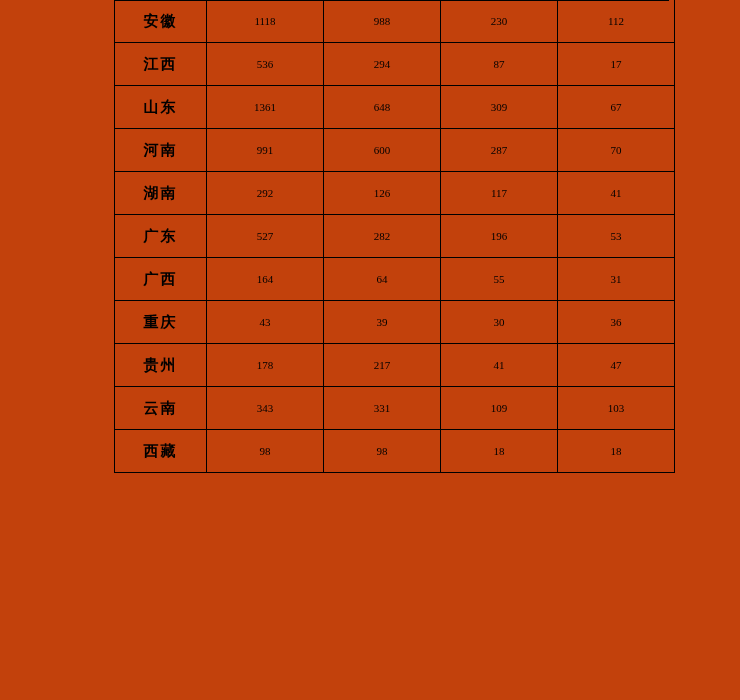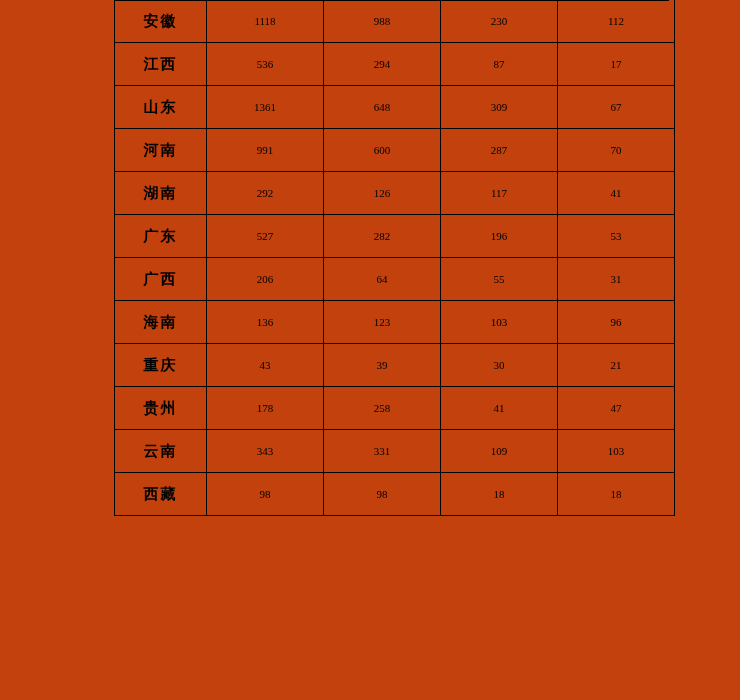--- a/index.html
+++ b/index.html
@@ -104,43 +104,36 @@
         </tr>
         <tr>
           <td class="region-cell">广东</td>
           <td class="num-cell">527</td>
           <td class="num-cell">282</td>
           <td class="num-cell">196</td>
           <td class="num-cell">53</td>
         </tr>
         <tr>
           <td class="region-cell">广西</td>
-          <td class="num-cell">206</td>
+          <td class="num-cell">164</td>
           <td class="num-cell">64</td>
           <td class="num-cell">55</td>
           <td class="num-cell">31</td>
-        </tr>
-        <tr>
-          <td class="region-cell">海南</td>
-          <td class="num-cell">136</td>
-          <td class="num-cell">123</td>
-          <td class="num-cell">103</td>
-          <td class="num-cell">96</td>
         </tr>
         <tr>
           <td class="region-cell">重庆</td>
           <td class="num-cell">43</td>
           <td class="num-cell">39</td>
           <td class="num-cell">30</td>
-          <td class="num-cell">21</td>
+          <td class="num-cell">36</td>
         </tr>
         <tr>
           <td class="region-cell">贵州</td>
           <td class="num-cell">178</td>
-          <td class="num-cell">258</td>
+          <td class="num-cell">217</td>
           <td class="num-cell">41</td>
           <td class="num-cell">47</td>
         </tr>
         <tr>
           <td class="region-cell">云南</td>
           <td class="num-cell">343</td>
           <td class="num-cell">331</td>
           <td class="num-cell">109</td>
           <td class="num-cell">103</td>
         </tr>

